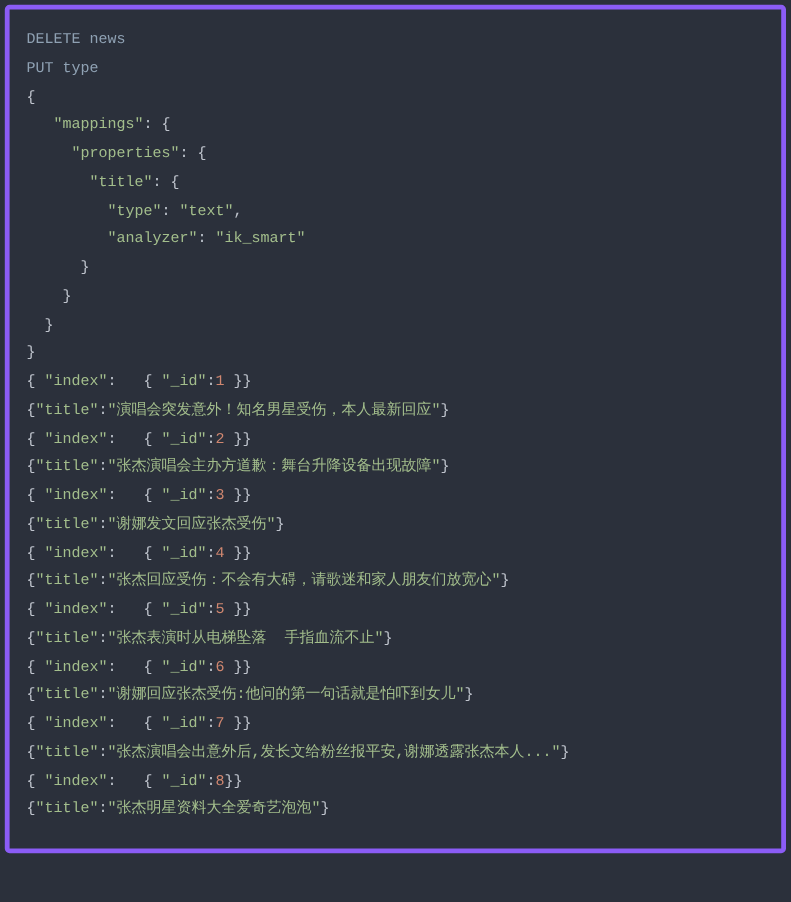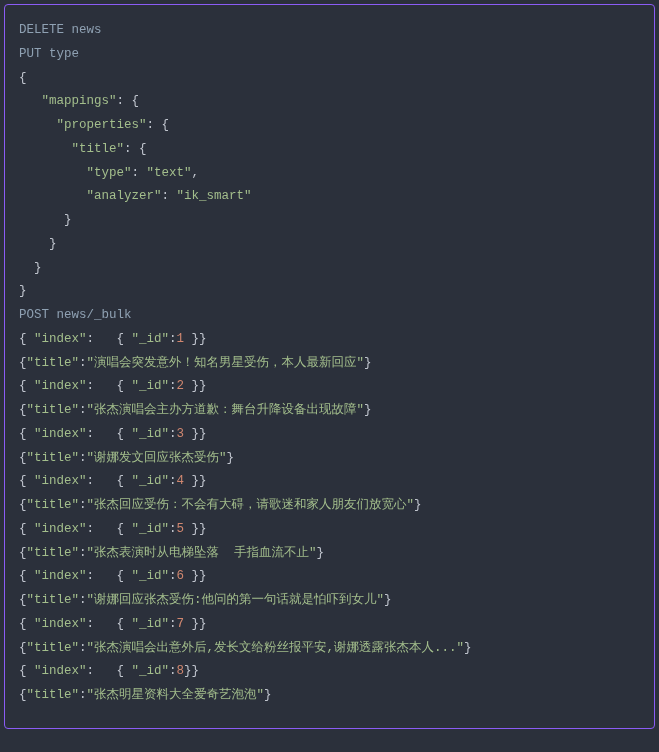--- a/index.html
+++ b/index.html
@@ -8,21 +8,21 @@
     font-family: Consolas, Monaco, 'Courier New', monospace;
     font-size: 12.5px;
     line-height: 1.9;
     font-weight: 500;
   }
   .code-block {
     background: #2b303b;
     padding: 14px 14px 20px 14px;
     border-radius: 4px;
     margin: 4px;
-    border: 1px solid #8b5cf6;
+    border: 4px solid #8b5cf6;
   }
   .line {
     white-space: pre;
   }
   .kw { color: #8fa1b3; }
   .str { color: #a3be8c; }
   .punc { color: #c0c5ce; }
   .num { color: #d08770; }
 </style>
 </head>
@@ -35,21 +35,20 @@
   <div class="line"><span class="punc">   </span><span class="str">"mappings"</span><span class="punc">: {</span></div>
   <div class="line"><span class="punc">     </span><span class="str">"properties"</span><span class="punc">: {</span></div>
   <div class="line"><span class="punc">       </span><span class="str">"title"</span><span class="punc">: {</span></div>
   <div class="line"><span class="punc">         </span><span class="str">"type"</span><span class="punc">: </span><span class="str">"text"</span><span class="punc">,</span></div>
   <div class="line"><span class="punc">         </span><span class="str">"analyzer"</span><span class="punc">: </span><span class="str">"ik_smart"</span></div>
   <div class="line"><span class="punc">      }</span></div>
   <div class="line"><span class="punc">    }</span></div>
   <div class="line"><span class="punc">  }</span></div>
   <div class="line"><span class="punc">}</span></div>
   <div class="line"><span></span></div>
-  <div class="line"><span class="kw">POST news/_bulk</span></div>
 
   <div class="line"><span class="punc">{ </span><span class="str">"index"</span><span class="punc">:   { </span><span class="str">"_id"</span><span class="punc">:</span><span class="num">1</span><span class="punc"> }}</span></div>
   <div class="line"><span class="punc">{</span><span class="str">"title"</span><span class="punc">:</span><span class="str">"演唱会突发意外！知名男星受伤，本人最新回应"</span><span class="punc">}</span></div>
 
   <div class="line"><span class="punc">{ </span><span class="str">"index"</span><span class="punc">:   { </span><span class="str">"_id"</span><span class="punc">:</span><span class="num">2</span><span class="punc"> }}</span></div>
   <div class="line"><span class="punc">{</span><span class="str">"title"</span><span class="punc">:</span><span class="str">"张杰演唱会主办方道歉：舞台升降设备出现故障"</span><span class="punc">}</span></div>
 
   <div class="line"><span class="punc">{ </span><span class="str">"index"</span><span class="punc">:   { </span><span class="str">"_id"</span><span class="punc">:</span><span class="num">3</span><span class="punc"> }}</span></div>
   <div class="line"><span class="punc">{</span><span class="str">"title"</span><span class="punc">:</span><span class="str">"谢娜发文回应张杰受伤"</span><span class="punc">}</span></div>
 

